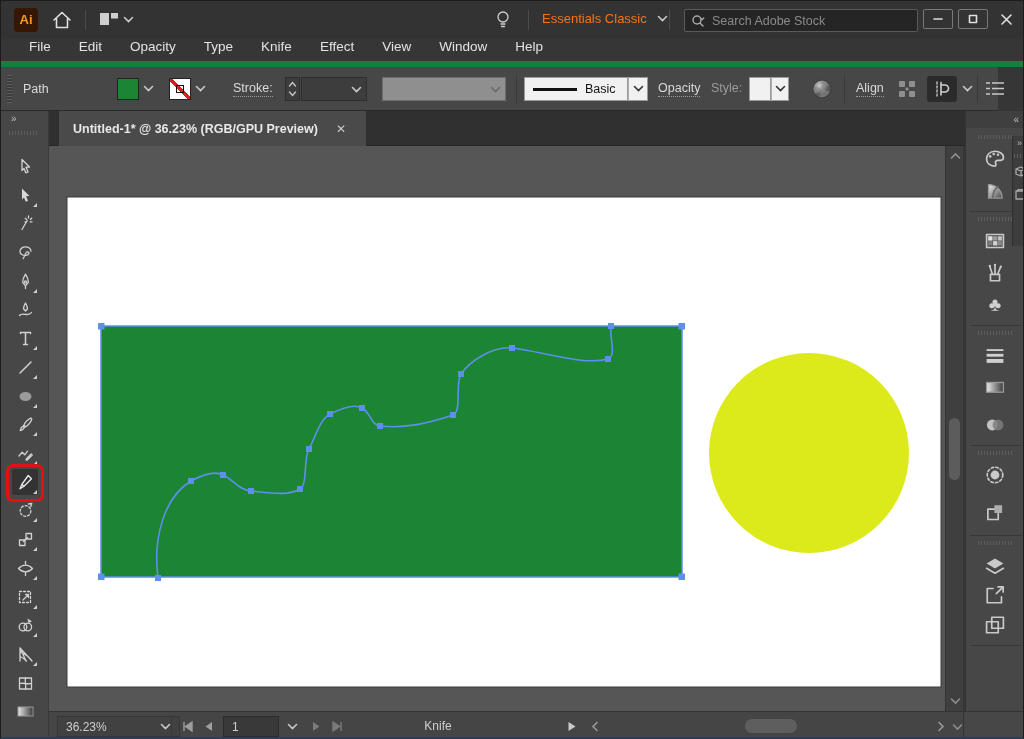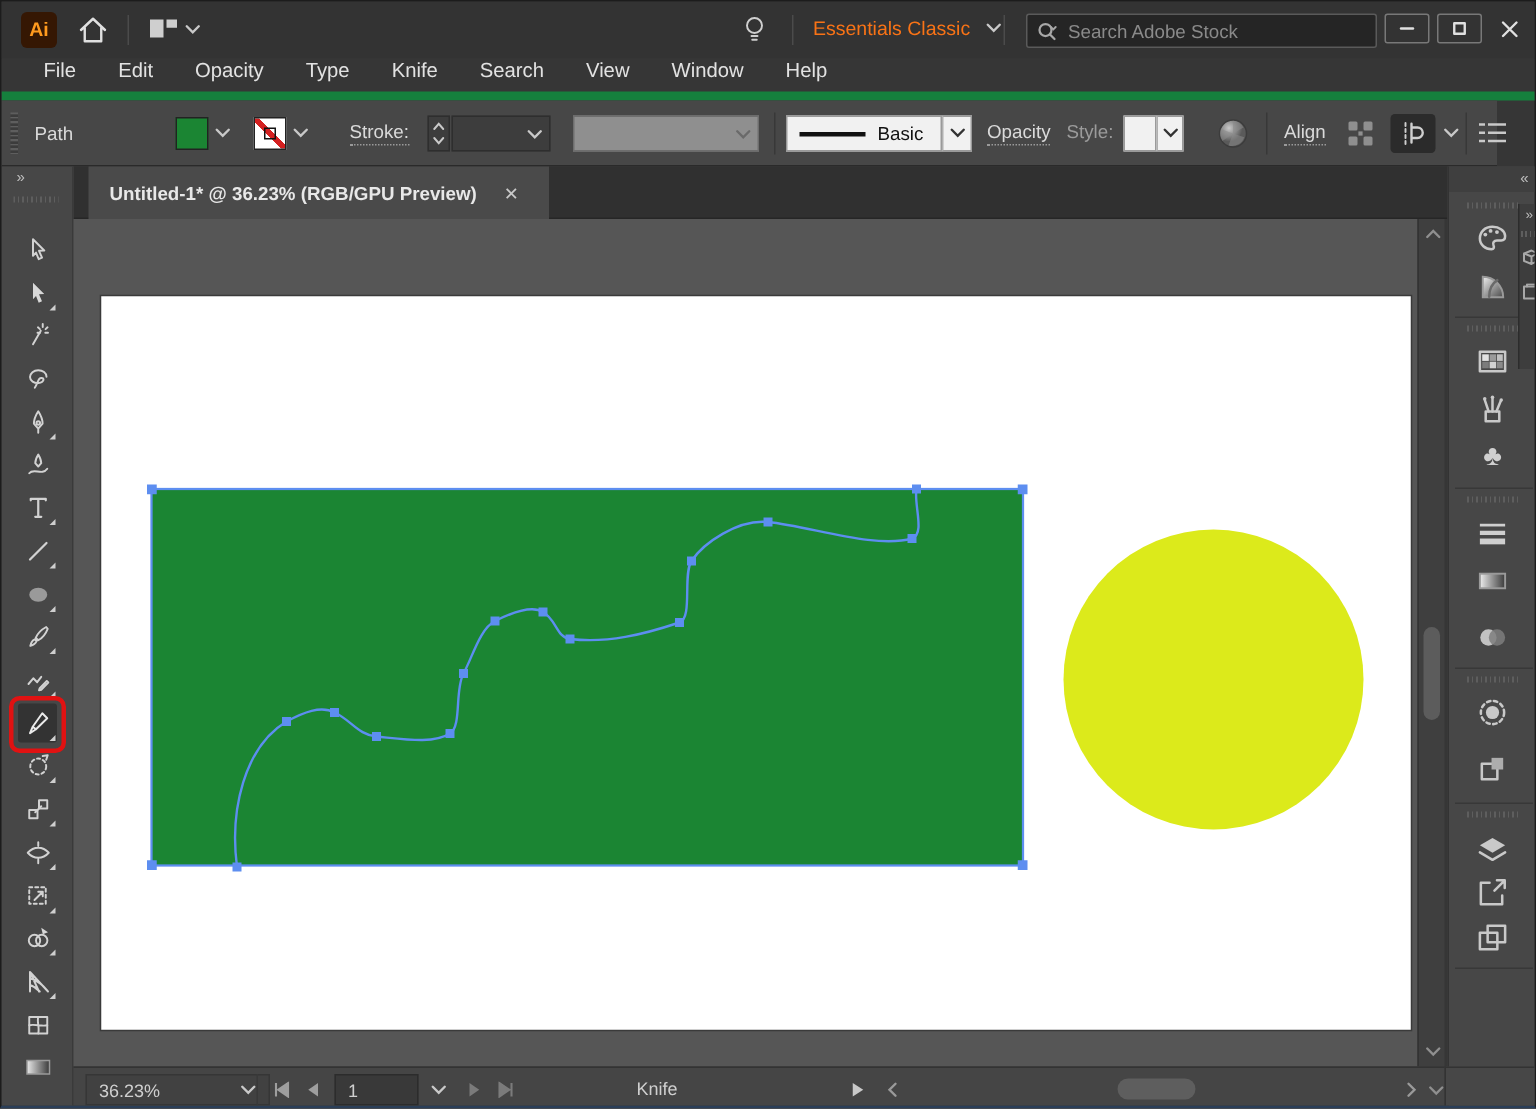--- a/index.html
+++ b/index.html
@@ -129,21 +129,21 @@
         </div>
     </div>
   </div>
 
   <div class="abs menubar">
     <span class="menu-item">File</span>
     <span class="menu-item">Edit</span>
     <span class="menu-item">Opacity</span>
     <span class="menu-item">Type</span>
     <span class="menu-item">Knife</span>
-    <span class="menu-item">Search</span>
+    <span class="menu-item">Effect</span>
     <span class="menu-item">View</span>
     <span class="menu-item">Window</span>
     <span class="menu-item">Help</span>
   </div>
 
   <div class="abs controlbar">
     <div class="abs grip-v" style="left:6px;top:8px;height:28px;"></div>
     <span class="abs cb-label" style="left:22px;top:15px;">Path</span>
     <div class="abs" style="left:116px;top:11px;width:22px;height:22px;background:#1B8533;border:1px solid #222;"></div>
     <svg class="abs" style="left:142px;top:18px;" width="11" height="8" viewBox="0 0 11 8">

